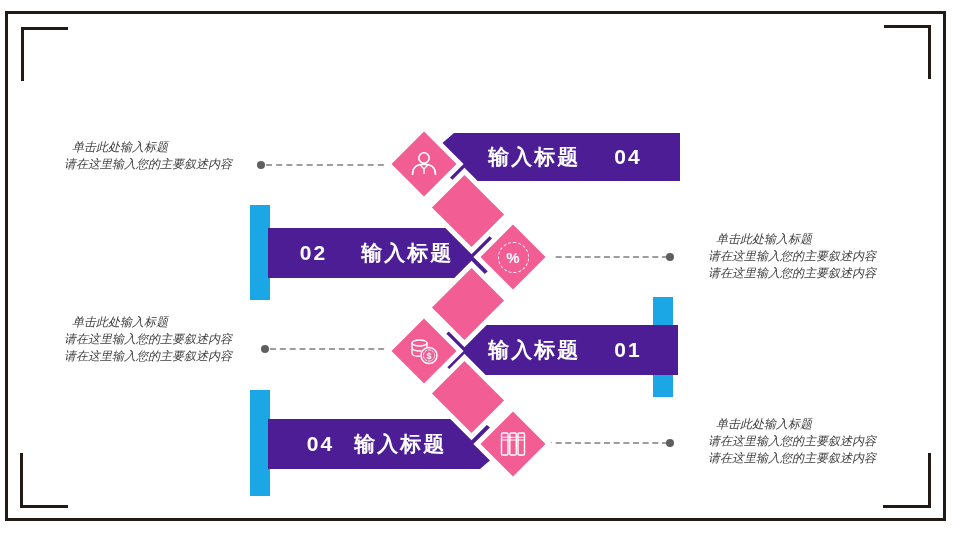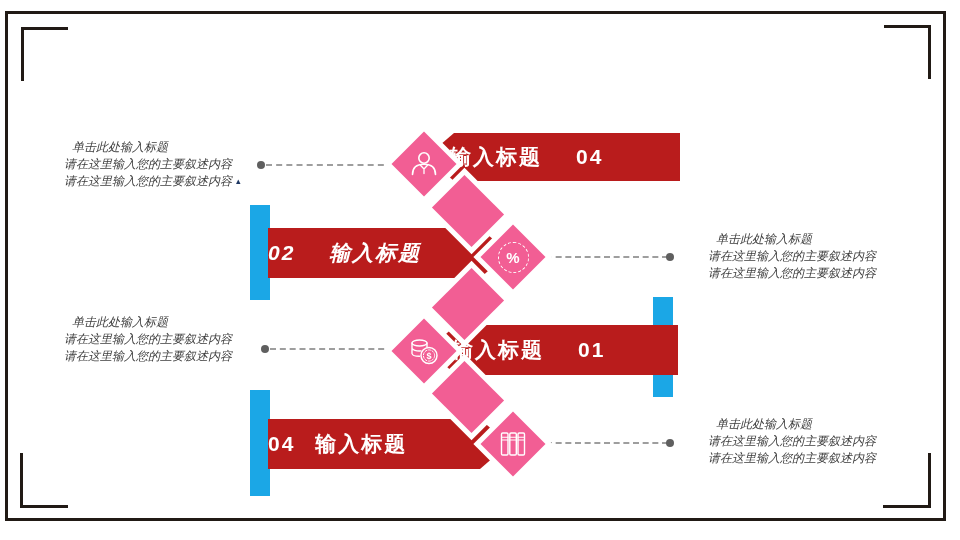--- a/index.html
+++ b/index.html
@@ -10,27 +10,27 @@
   .frame-border{position:absolute;left:5px;top:11px;width:941px;height:510px;
     box-sizing:border-box;border:3px solid #211a15;}
   .bracket{position:absolute;box-sizing:border-box;}
   .bracket.tl{left:21px;top:27px;width:47px;height:54px;border-left:3px solid #211a15;border-top:3px solid #211a15;}
   .bracket.tr{left:884px;top:25px;width:47px;height:54px;border-right:3px solid #211a15;border-top:3px solid #211a15;}
   .bracket.bl{left:20px;top:453px;width:48px;height:55px;border-left:3px solid #211a15;border-bottom:3px solid #211a15;}
   .bracket.br{left:883px;top:453px;width:48px;height:55px;border-right:3px solid #211a15;border-bottom:3px solid #211a15;}
   .cloud{position:absolute;left:33px;top:33px;}
 
   
-  .banner{position:absolute;height:50px;background:#b91c1c;color:#fff;font-weight:bold;
-    font-size:21px;letter-spacing:2px;display:flex;align-items:center;
+  .banner{position:absolute;height:50px;background:#4c1d95;color:#fff;font-weight:bold;
+    font-size:21px;letter-spacing:2px;display:flex;align-items:center;justify-content:center;
     gap:34px;z-index:2;}
   .banner-1{left:426px;top:133px;width:230px;height:48px;
     clip-path:polygon(0 50%,28px 0,100% 0,100% 100%,28px 100%);padding-left:24px;}
   .banner-2{left:268px;top:228px;width:217px;
-    clip-path:polygon(0 0,calc(100% - 29px) 0,100% 50%,calc(100% - 29px) 100%,0 100%);padding-right:24px;font-style:italic;}
+    clip-path:polygon(0 0,calc(100% - 29px) 0,100% 50%,calc(100% - 29px) 100%,0 100%);padding-right:24px;}
   .banner-3{left:428px;top:325px;width:226px;
     clip-path:polygon(0 50%,28px 0,100% 0,100% 100%,28px 100%);padding-left:24px;}
   .banner-4{left:268px;top:419px;width:217px;
     clip-path:polygon(0 0,calc(100% - 29px) 0,100% 50%,calc(100% - 29px) 100%,0 100%);padding-right:24px;gap:20px;}
   .tab{position:absolute;width:20px;background:#1BA7E6;z-index:2;}
   .tab-2{left:250px;top:205px;height:95px;}
   .tab-3{left:653px;top:297px;height:100px;}
   .tab-4{left:250px;top:390px;height:106px;}
 
   
@@ -151,23 +151,20 @@
   <div class="dash c2-line"></div>
   <div class="dot c2-dot"></div>
   <div class="dash c3-line"></div>
   <div class="dot c3-dot"></div>
   <div class="dash c4-line"></div>
   <div class="dot c4-dot"></div>
 
   <div class="tblock tb1">
     <div class="t-head">单击此处输入标题</div>
     <div class="t-line">请在这里输入您的主要叙述内容</div>
-    <div class="t-line">
-      <span>请在这里输入您的主要叙述内容</span><span class="ptr">▴</span>
-    </div>
   </div>
 
   <div class="tblock tb2">
     <div class="t-head">单击此处输入标题</div>
     <div class="t-line">请在这里输入您的主要叙述内容</div>
     <div class="t-line">请在这里输入您的主要叙述内容</div>
   </div>
 
   <div class="tblock tb3">
     <div class="t-head">单击此处输入标题</div>

